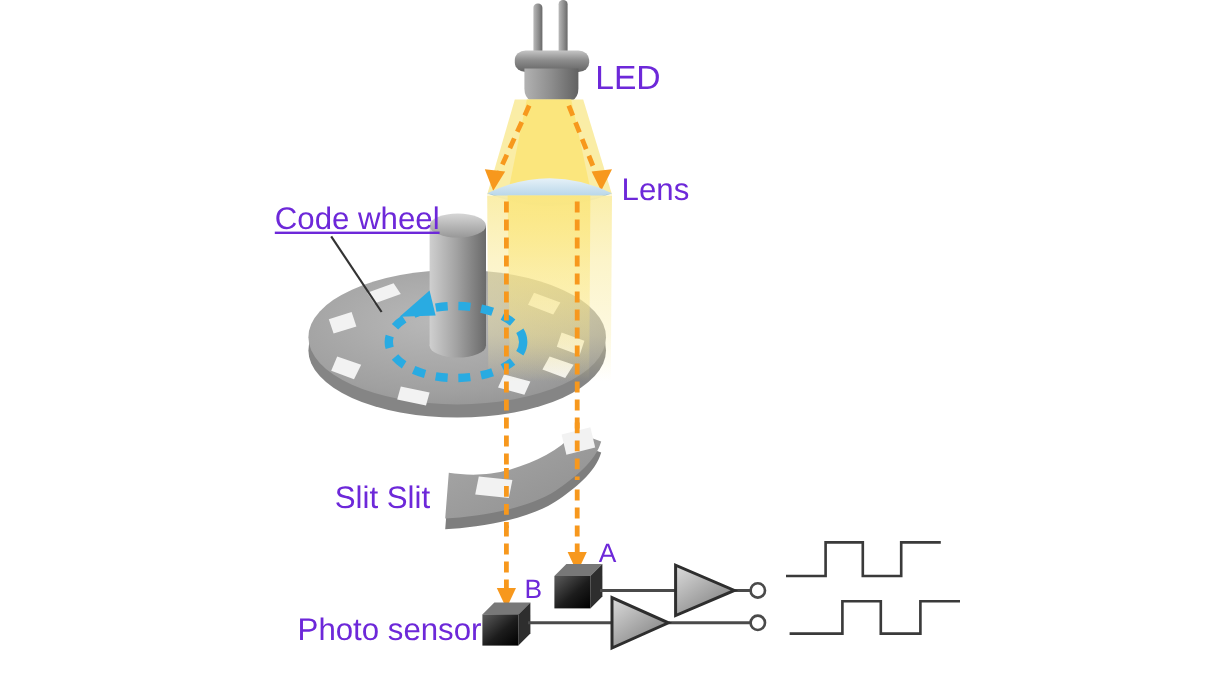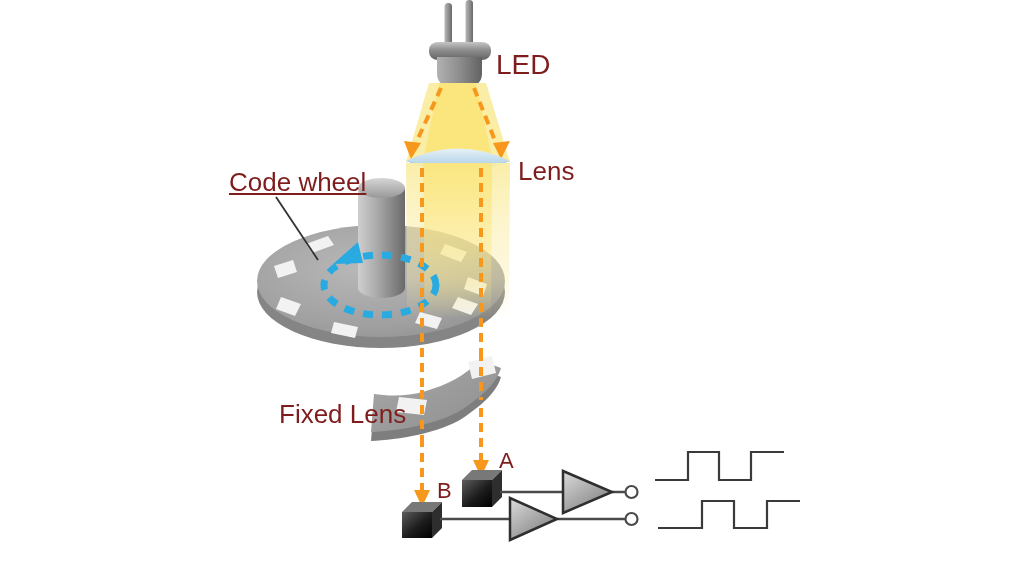--- a/index.html
+++ b/index.html
@@ -2,21 +2,21 @@
 <html><head>
 <meta charset="utf-8">
 <style>
   html,body{margin:0;padding:0;background:#fff;}
   #stage{
     position:relative;width:1024px;height:576px;background:#fff;overflow:hidden;
     font-family:"Liberation Sans", sans-serif;
   }
   #stage svg{position:absolute;left:0;top:0;}
   .lbl{
-    position:absolute;color:#7f1d1d;font-size:26px;font-weight:500;
+    position:absolute;color:#6d28d9;font-size:26px;font-weight:500;
     letter-spacing:0px;white-space:nowrap;line-height:1;
   }
   .lbl-small{font-size:22px;font-weight:500;}
 </style>
 </head>
 <body>
 
 <div id="stage">
 
 <svg width="1024" height="576" viewBox="0 0 1024 576">
@@ -184,19 +184,20 @@
   <circle cx="631.5" cy="492" r="6" fill="#ffffff" stroke="#4a4a4a" stroke-width="2.2"></circle>
   <circle cx="631.5" cy="519" r="6" fill="#ffffff" stroke="#4a4a4a" stroke-width="2.2"></circle>
 
   <polyline fill="none" stroke="#3a3a3a" stroke-width="2.2" points="655,480 688,480 688,452 719,452 719,480 751,480 751,452 784,452"></polyline>
   <polyline fill="none" stroke="#3a3a3a" stroke-width="2.2" points="658,528 702,528 702,501 734,501 734,528 767,528 767,501 800,501"></polyline>
 
   <line x1="276" y1="197" x2="318" y2="260" stroke="#333333" stroke-width="1.8"></line>
 </svg>
 
 <div class="lbl" style="left:496px;top:51px;font-size:28px;">LED</div>
-<div class="lbl" style="left:518px;top:158px;">Lens</div>
+<div class="lbl" style="left:518px;top:145px;">Lens</div>
 <div class="lbl" style="left:229px;top:169px;text-decoration:underline;">Code wheel</div>
-<div class="lbl" style="left:279px;top:401px;">Fixed Lens</div>
+<div class="lbl" style="left:279px;top:401px;">Slit Slit</div>
+<div class="lbl" style="left:248px;top:511px;">Photo sensor</div>
 <div class="lbl lbl-small" style="left:499px;top:450px;">A</div>
 <div class="lbl lbl-small" style="left:437px;top:480px;">B</div>
 
 </div>
 
 </body></html>

